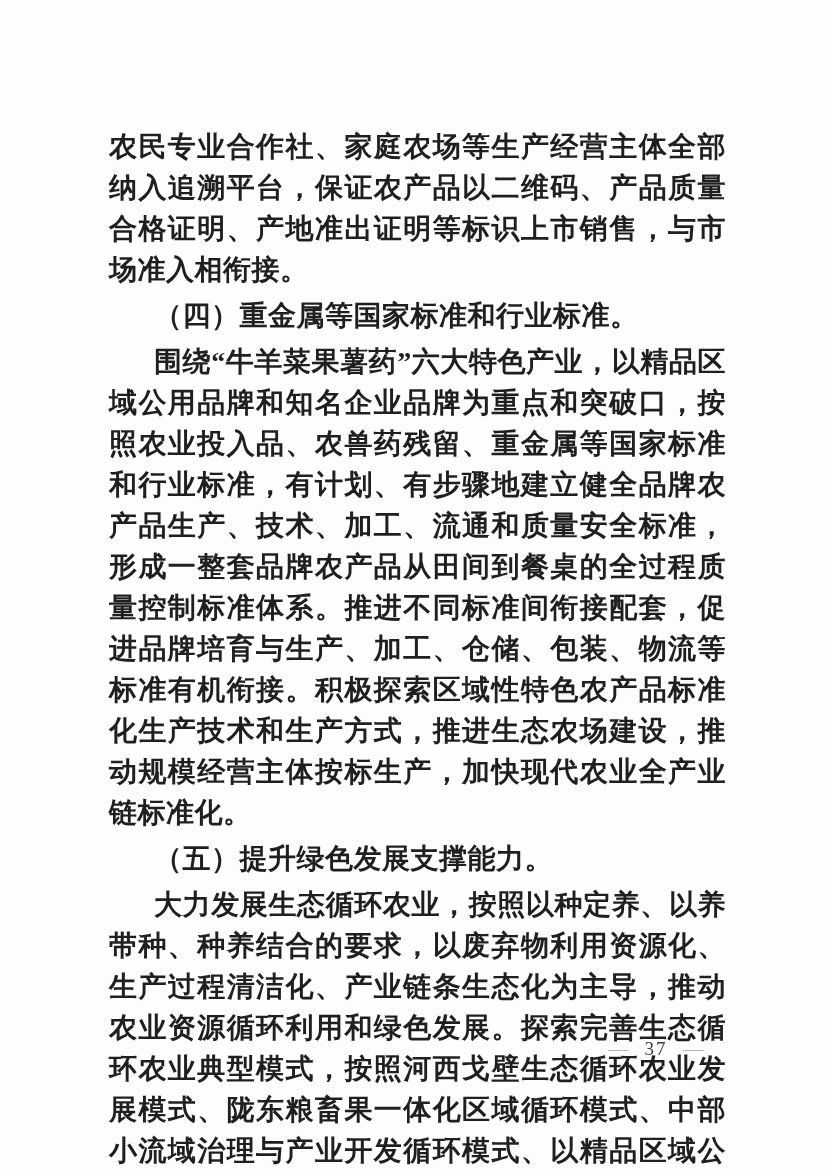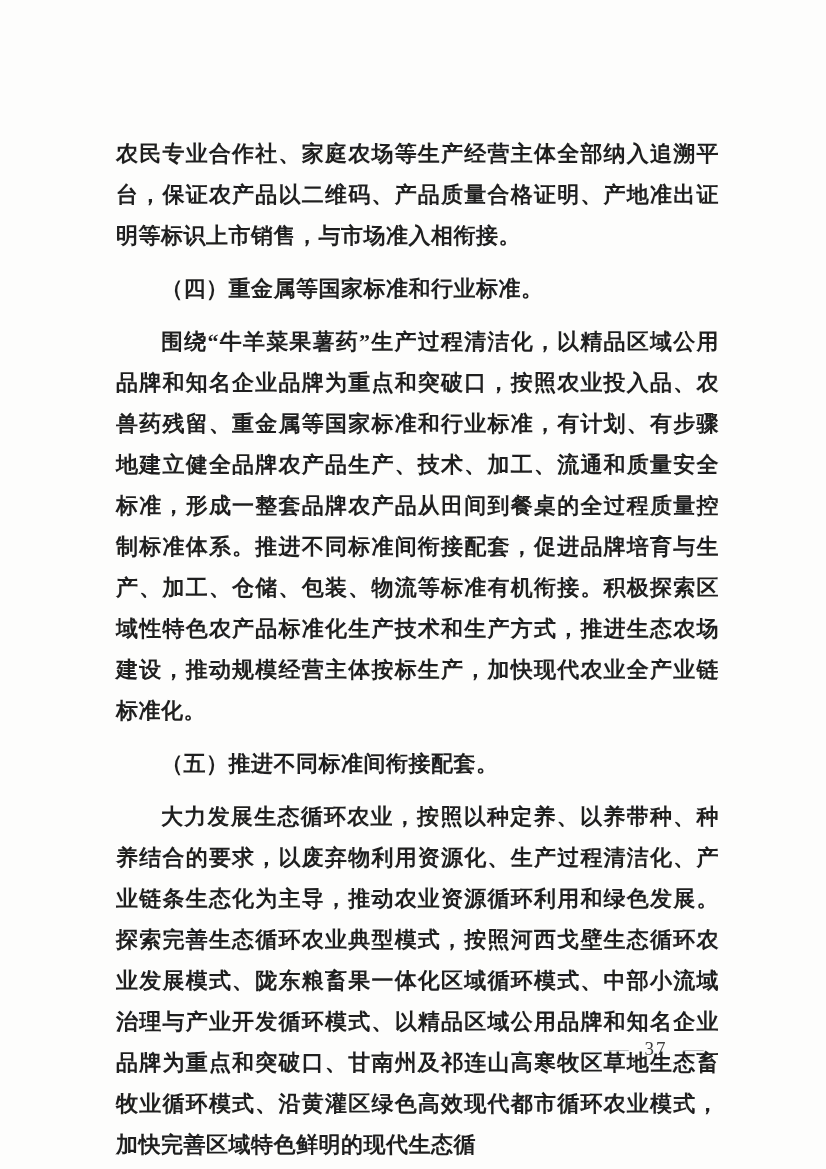--- a/index.html
+++ b/index.html
@@ -13,22 +13,22 @@
     overflow: hidden;
     font-family: "Liberation Serif", "DejaVu Serif", serif;
   }
   .text-block {
     position: absolute;
     left: 104px;
     top: 121px;
     width: 627px;
   }
   .para {
-    margin: 12px;
-    font-size: 22px;
+    margin: 5px;
+    font-size: 28px;
     line-height: 41px;
     letter-spacing: 0.5px;
     text-align: justify;
     text-justify: inter-ideograph;
     color: #1f1f1f;
     font-weight: 600;
   }
   .para.indent { text-indent: 45px; }
   .para.heading { font-weight: 800; margin-top: 2px; }
   .footer {
@@ -51,22 +51,22 @@
     letter-spacing: 2px;
   }
 </style>
 </head>
 <body>
 
 <div class="page">
   <div class="text-block">
     <p class="para">农民专业合作社、家庭农场等生产经营主体全部纳入追溯平台，保证农产品以二维码、产品质量合格证明、产地准出证明等标识上市销售，与市场准入相衔接。</p>
     <p class="para indent heading">（四）重金属等国家标准和行业标准。</p>
-    <p class="para indent">围绕“牛羊菜果薯药”生产过程清洁化，以精品区域公用品牌和知名企业品牌为重点和突破口，按照农业投入品、农兽药残留、重金属等国家标准和行业标准，有计划、有步骤地建立健全品牌农产品生产、技术、加工、流通和质量安全标准，形成一整套品牌农产品从田间到餐桌的全过程质量控制标准体系。推进不同标准间衔接配套，促进品牌培育与生产、加工、仓储、包装、物流等标准有机衔接。积极探索区域性特色农产品标准化生产技术和生产方式，推进生态农场建设，推动规模经营主体按标生产，加快现代农业全产业链标准化。</p>
-    <p class="para indent heading">（五）推进不同标准间衔接配套。</p>
+    <p class="para indent">围绕“牛羊菜果薯药”六大特色产业，以精品区域公用品牌和知名企业品牌为重点和突破口，按照农业投入品、农兽药残留、重金属等国家标准和行业标准，有计划、有步骤地建立健全品牌农产品生产、技术、加工、流通和质量安全标准，形成一整套品牌农产品从田间到餐桌的全过程质量控制标准体系。推进不同标准间衔接配套，促进品牌培育与生产、加工、仓储、包装、物流等标准有机衔接。积极探索区域性特色农产品标准化生产技术和生产方式，推进生态农场建设，推动规模经营主体按标生产，加快现代农业全产业链标准化。</p>
+    <p class="para indent heading">（五）提升绿色发展支撑能力。</p>
     <p class="para indent">大力发展生态循环农业，按照以种定养、以养带种、种养结合的要求，以废弃物利用资源化、生产过程清洁化、产业链条生态化为主导，推动农业资源循环利用和绿色发展。探索完善生态循环农业典型模式，按照河西戈壁生态循环农业发展模式、陇东粮畜果一体化区域循环模式、中部小流域治理与产业开发循环模式、以精品区域公用品牌和知名企业品牌为重点和突破口、甘南州及祁连山高寒牧区草地生态畜牧业循环模式、沿黄灌区绿色高效现代都市循环农业模式，加快完善区域特色鲜明的现代生态循</p>
   </div>
 
   <div class="footer">
     <span class="dash">—</span>
     <span class="page-num">37</span>
     <span class="dash">—</span>
   </div>
 </div>
 

